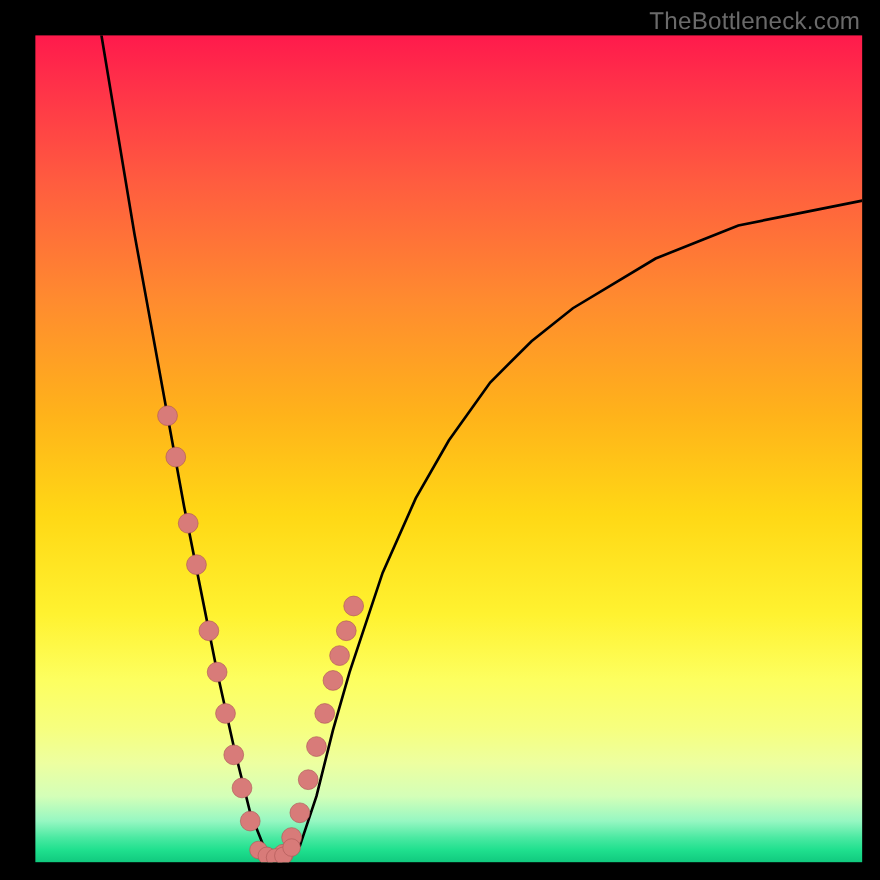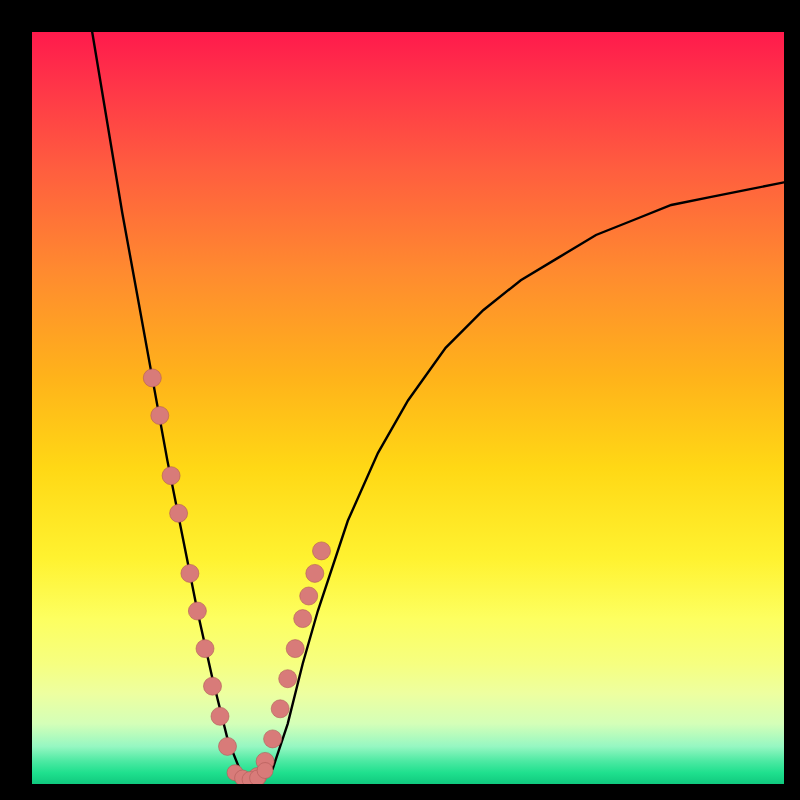--- a/index.html
+++ b/index.html
@@ -93,13 +93,14 @@
           <circle cx="282.8" cy="541.4" r="9" fill="#d87b79" stroke="#b05a58" stroke-width="0.6"></circle>
           <circle cx="289.5" cy="518.9" r="9" fill="#d87b79" stroke="#b05a58" stroke-width="0.6"></circle>
           <circle cx="203.0" cy="740.7" r="8" fill="#d87b79" stroke="#b05a58" stroke-width="0.6"></circle>
           <circle cx="210.6" cy="746.0" r="8" fill="#d87b79" stroke="#b05a58" stroke-width="0.6"></circle>
           <circle cx="218.1" cy="747.5" r="8" fill="#d87b79" stroke="#b05a58" stroke-width="0.6"></circle>
           <circle cx="225.6" cy="746.0" r="8" fill="#d87b79" stroke="#b05a58" stroke-width="0.6"></circle>
           <circle cx="233.1" cy="738.5" r="8" fill="#d87b79" stroke="#b05a58" stroke-width="0.6"></circle>
         </g>
     </svg>
   </div>
+  <div class="watermark">TheBottleneck.com</div>
 </div>
 
 </body></html>

